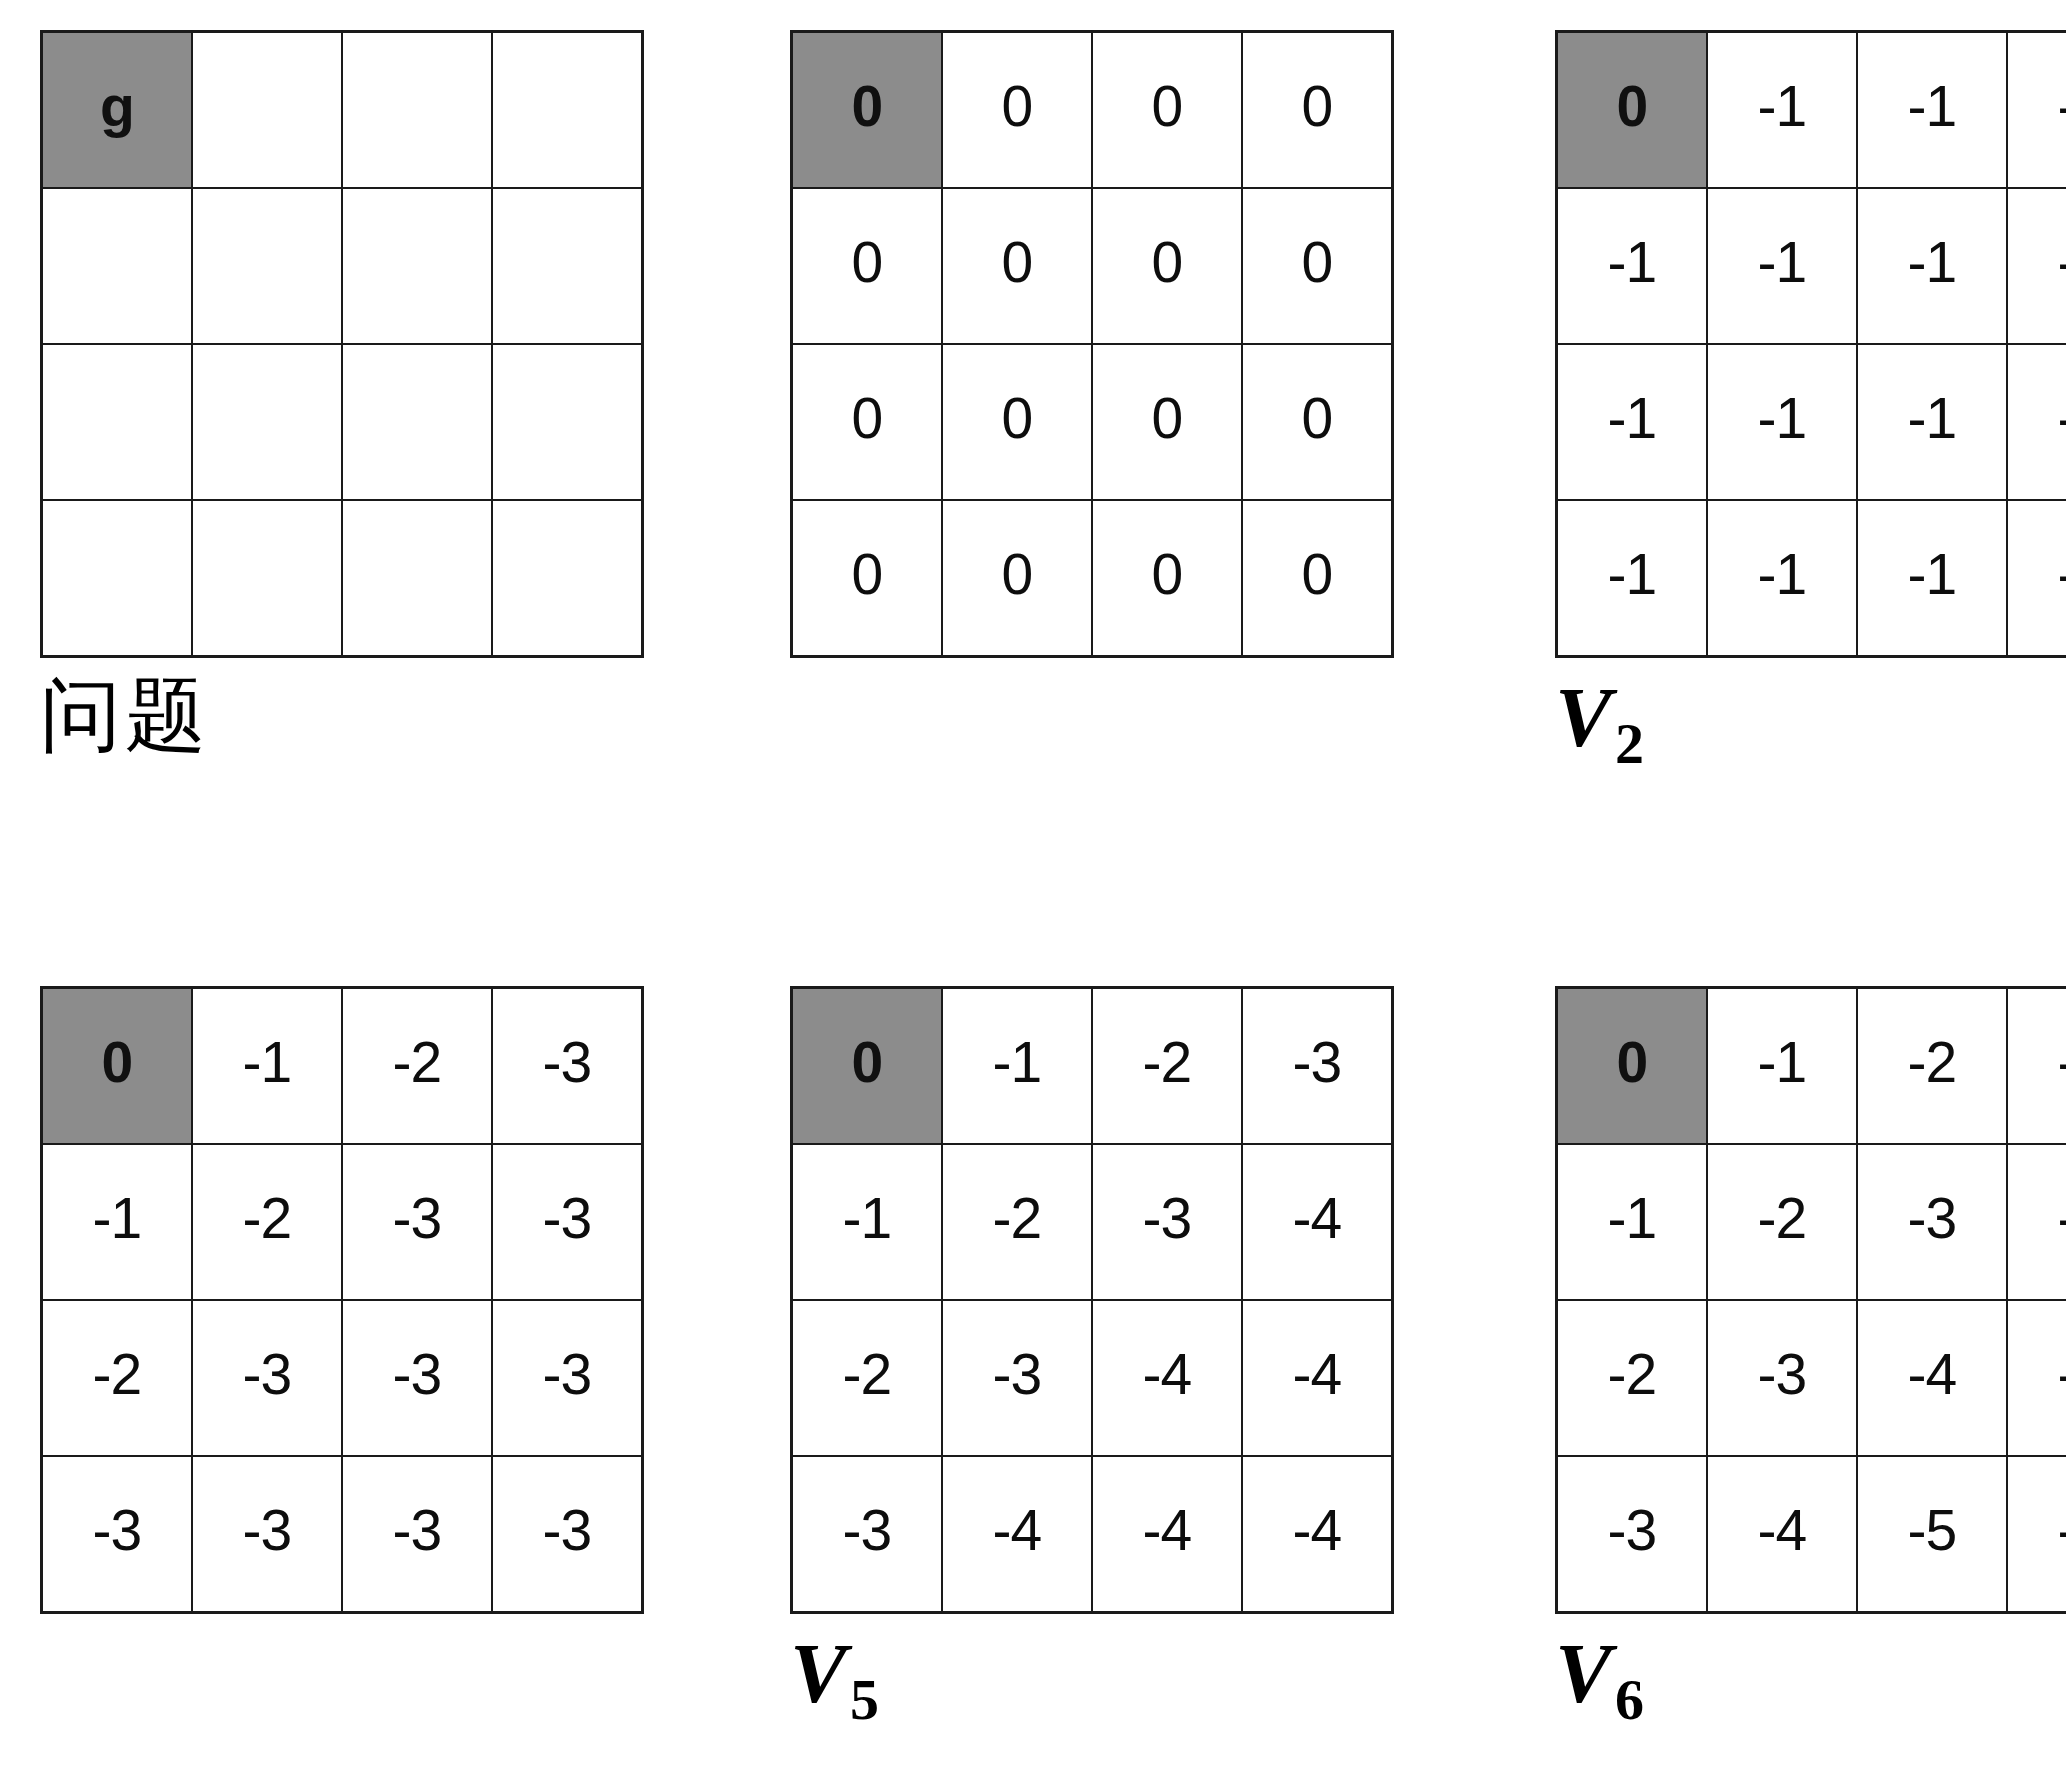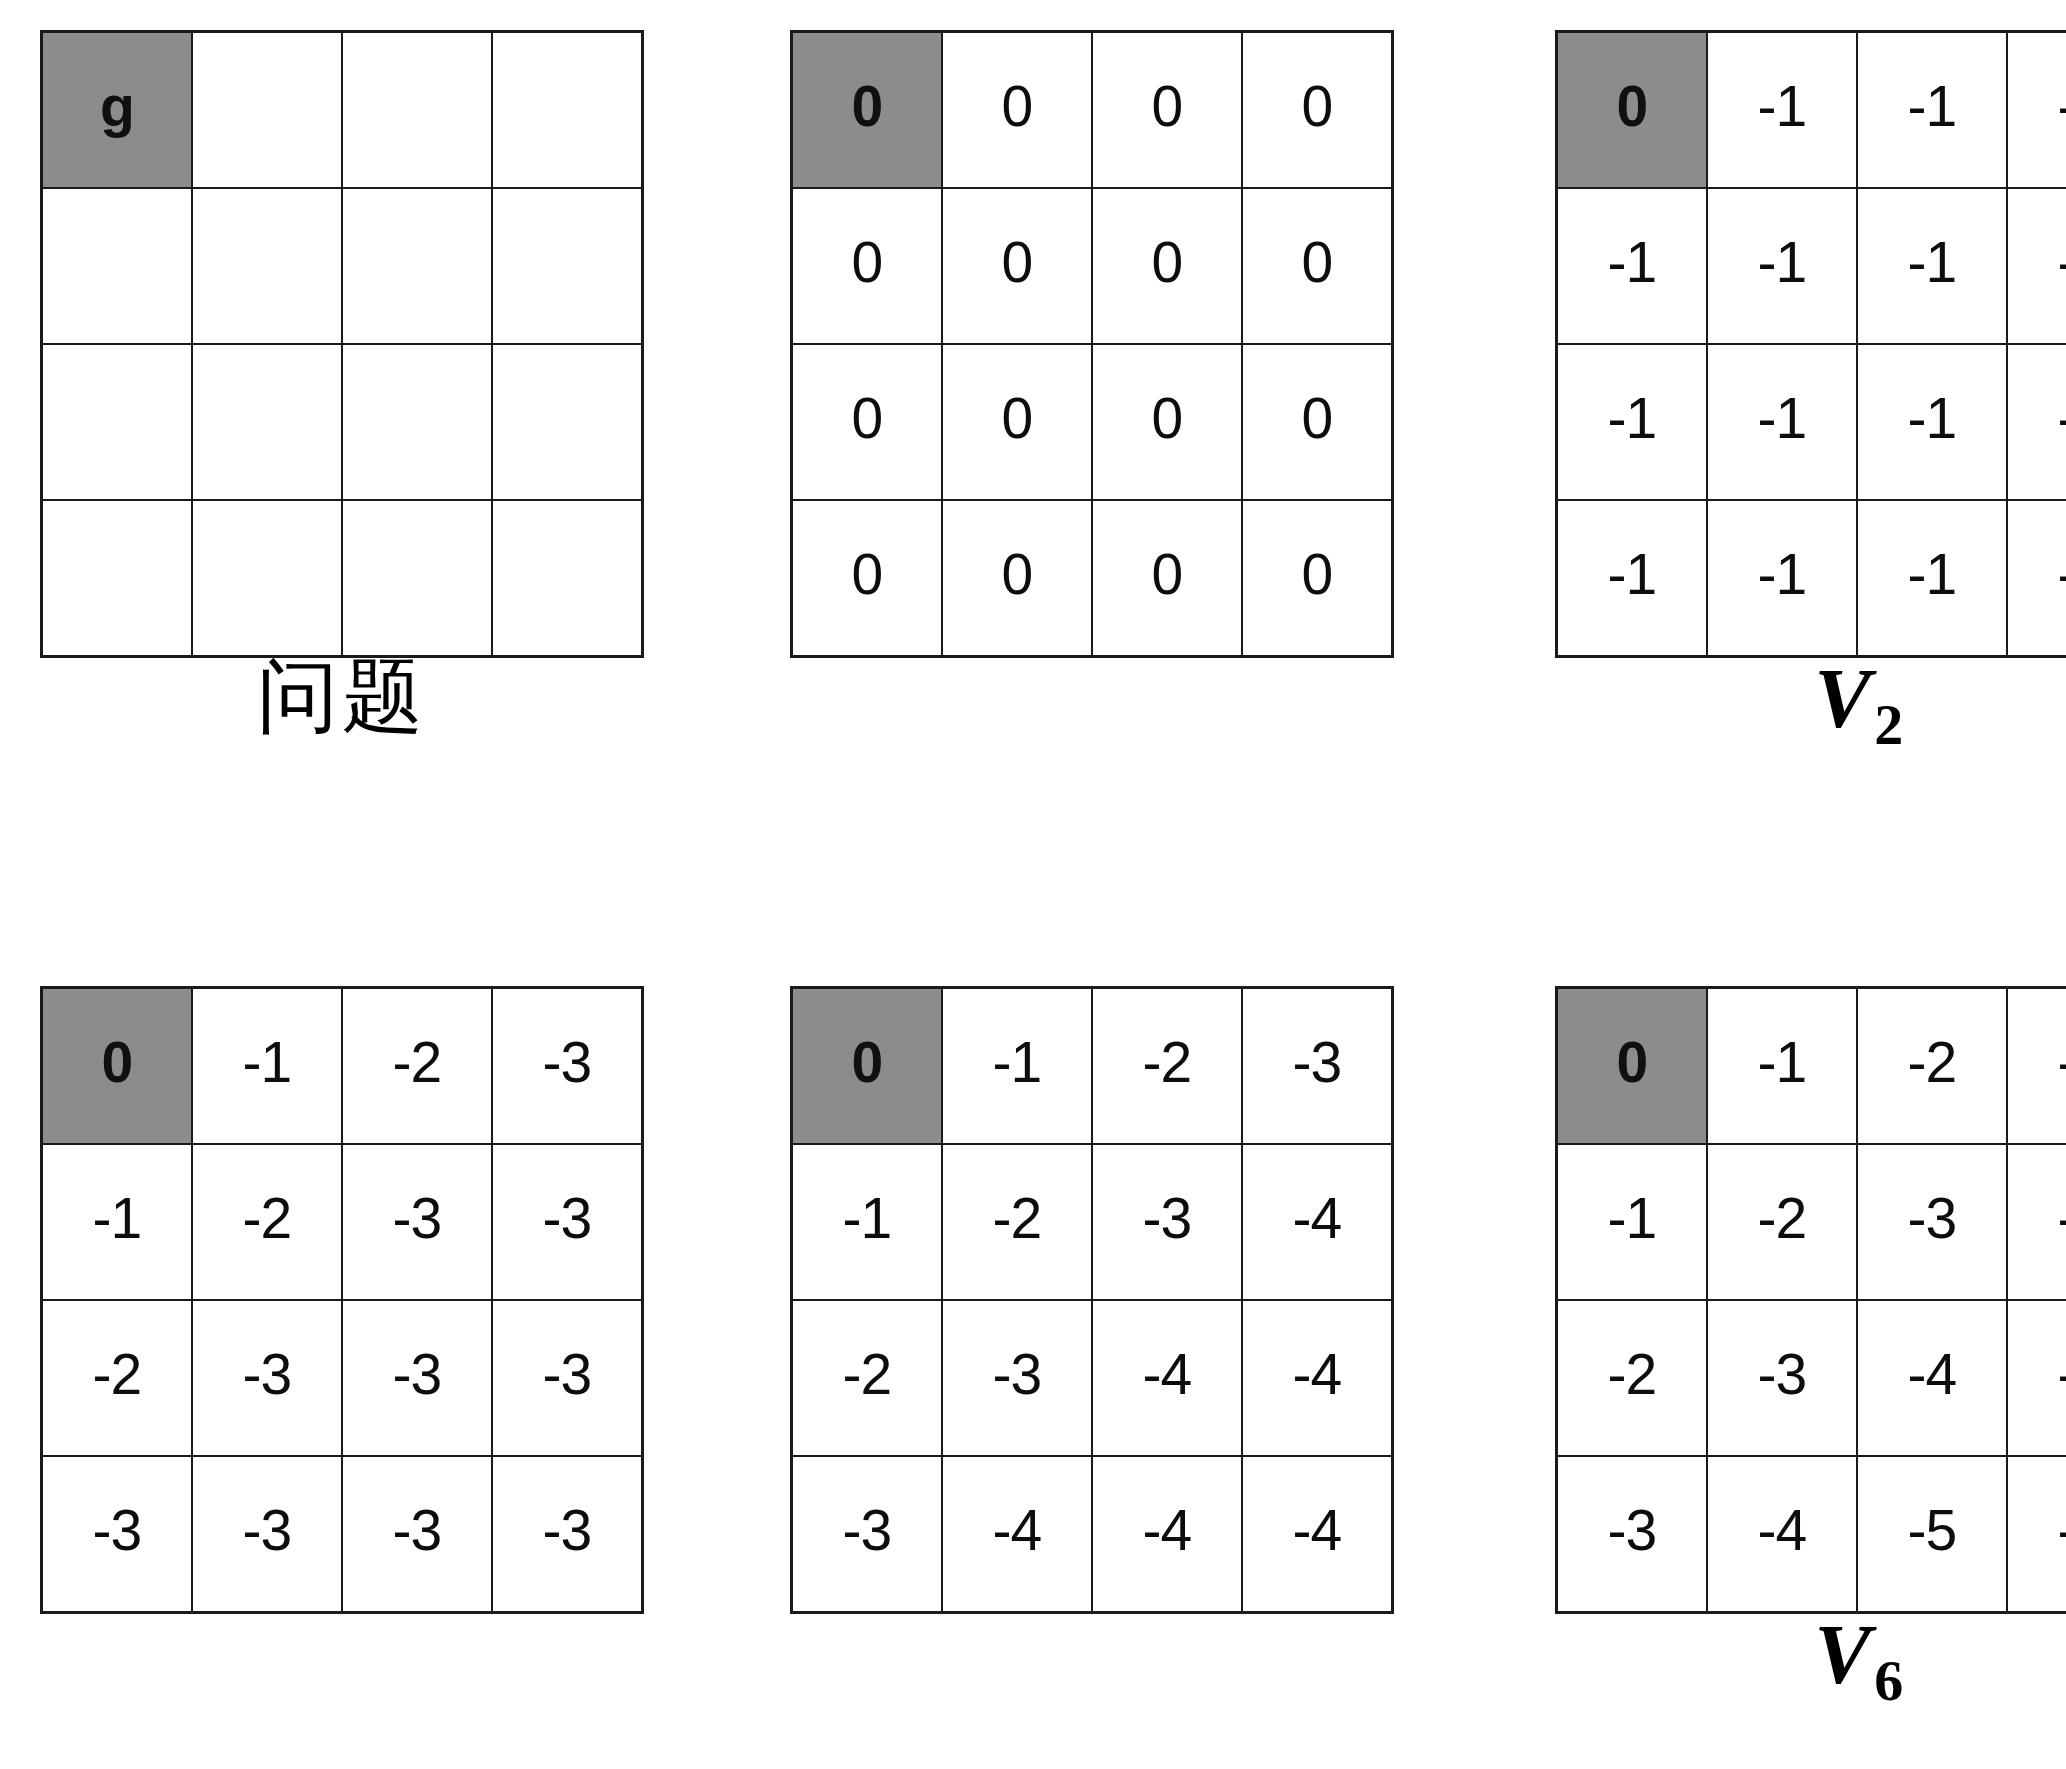--- a/index.html
+++ b/index.html
@@ -63,24 +63,23 @@
     background: #8c8c8c;
   }
   .grid td.goal .cellval {
     font-weight: 700;
     color: #101010;
   }
 
   
   .caption {
     position: absolute;
-    top: 626px;
+    top: 645px;
     left: 0;
     width: 604px;
-    text-align: center;
     white-space: nowrap;
     color: #000000;
     line-height: 1;
   }
   .caption .vsym {
     font-family: "Liberation Serif", serif;
     font-style: italic;
     font-weight: 700;
     font-size: 85px;
   }
@@ -408,20 +407,21 @@
             </td>
             <td>
               <span class="cellval">-4</span>
             </td>
             <td>
               <span class="cellval">-4</span>
             </td>
           </tr>
         </tbody>
       </table>
+      <div class="caption"><span class="vsym">V</span><span class="vsub">5</span></div>
     </div>
     <div class="panel r1 c2">
       <table class="grid">
         <tbody>
           <tr>
             <td class="goal">
               <span class="cellval">0</span>
             </td>
             <td>
               <span class="cellval">-1</span>

